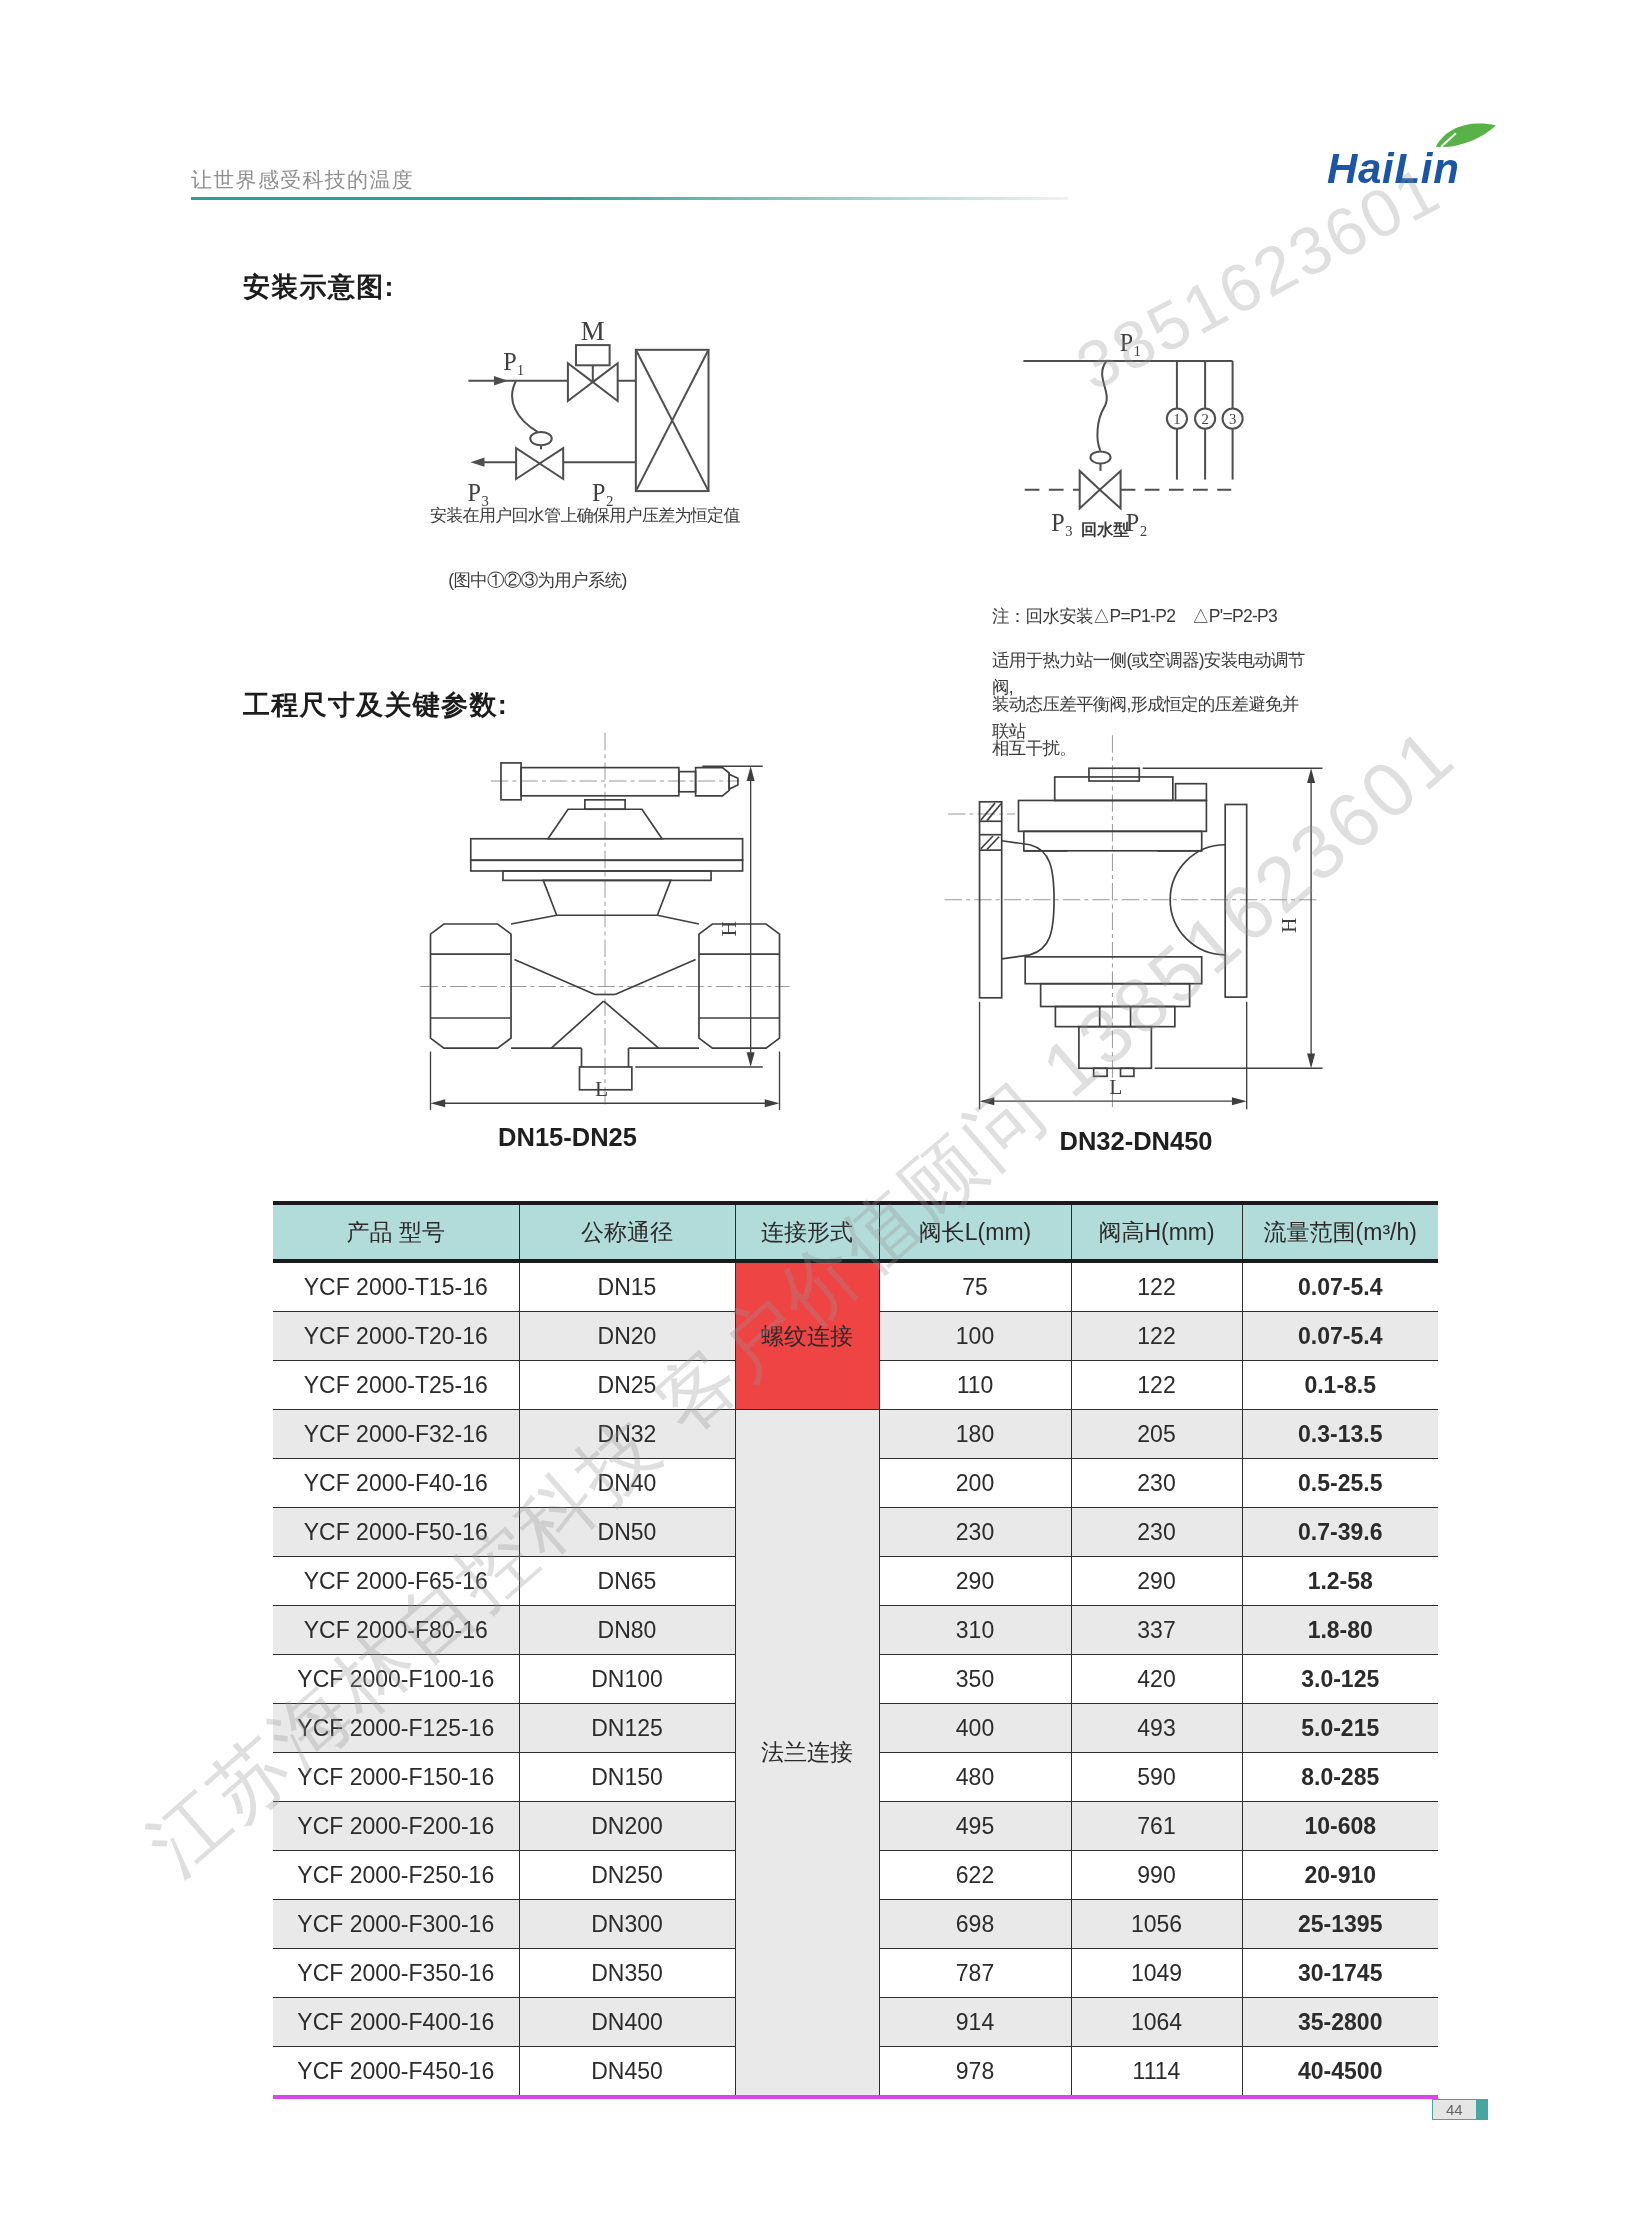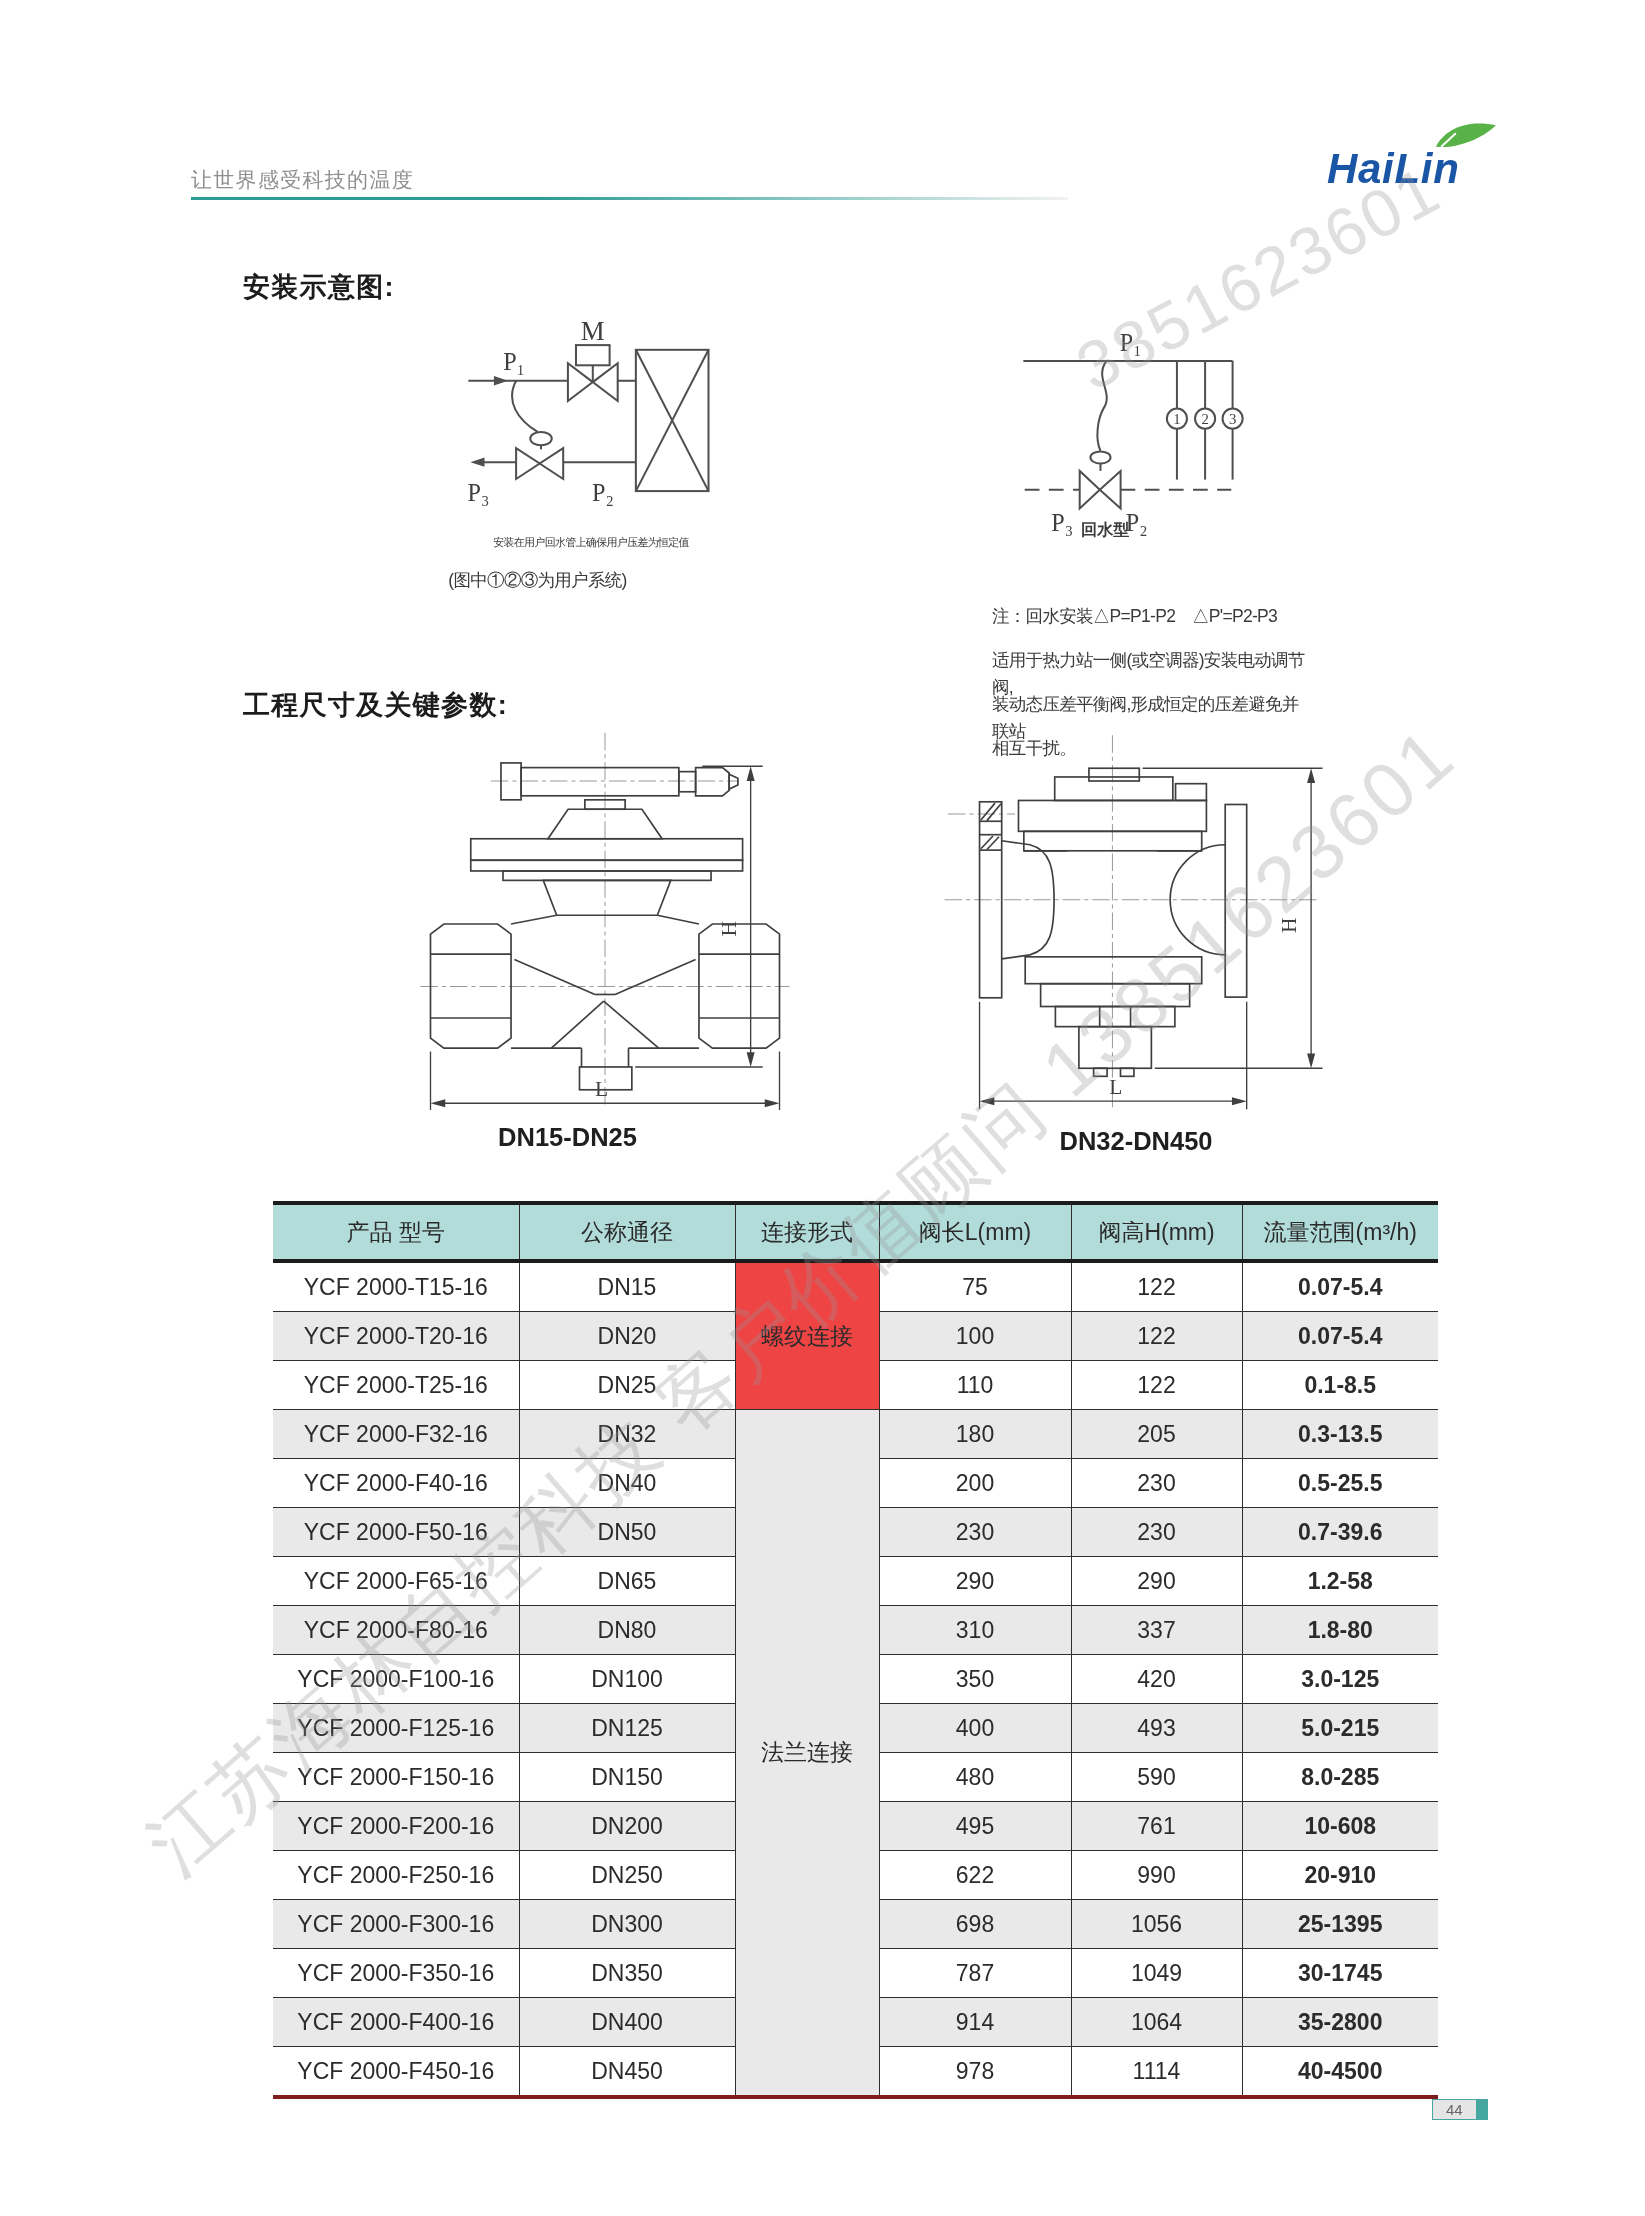--- a/index.html
+++ b/index.html
@@ -30,22 +30,22 @@
   }
   .logo-leaf{position:absolute;left:106px;top:-4px;}
   
   .sec-title{
     position:absolute;font-size:27px;font-weight:bold;color:#1c1c1c;letter-spacing:1.3px;
   }
   #t-install{left:243px;top:269px;}
   #t-dims{left:243px;top:687px;}
   
   .caption1{
-    position:absolute;left:430px;top:535px;width:322px;text-align:center;
-    font-size:11px;color:#3a3a3a;letter-spacing:-0.7px;
+    position:absolute;left:430px;top:504px;width:322px;
+    font-size:17px;color:#3a3a3a;letter-spacing:-0.7px;
   }
   .caption2{
     position:absolute;left:430px;top:568px;width:215px;text-align:center;
     font-size:17.5px;color:#3a3a3a;letter-spacing:-0.7px;
   }
   .notes{
     position:absolute;left:992px;top:603px;width:322px;
     font-size:17.5px;color:#3a3a3a;letter-spacing:-0.7px;
   }
   .notes div{height:44px;line-height:27px;}
@@ -55,21 +55,21 @@
   }
   #dn-left{left:470px;top:1123px;width:195px;}
   #dn-right{left:1035px;top:1127px;width:202px;}
   
   .diagram{position:absolute;}
   
   .spec-table{
     position:absolute;left:273px;top:1201px;width:1165px;
     border-collapse:collapse;table-layout:fixed;
     font-size:23px;color:#2b2b2b;
-    border-top:4.7px solid #1b1b1b;border-bottom:4px solid #7f1d1d;
+    border-top:4.7px solid #1b1b1b;border-bottom:4px solid #d946ef;
   }
   .spec-table th{
     background:#b2dcda;height:52px;font-weight:normal;
     border-bottom:4px solid #1b1b1b;border-left:1.3px solid #2e2e2e;
     text-align:center;
   }
   .spec-table th:first-child{border-left:none;}
   .spec-table td{
     height:46px;text-align:center;background:#ffffff;
     border:1.3px solid #2e2e2e;

